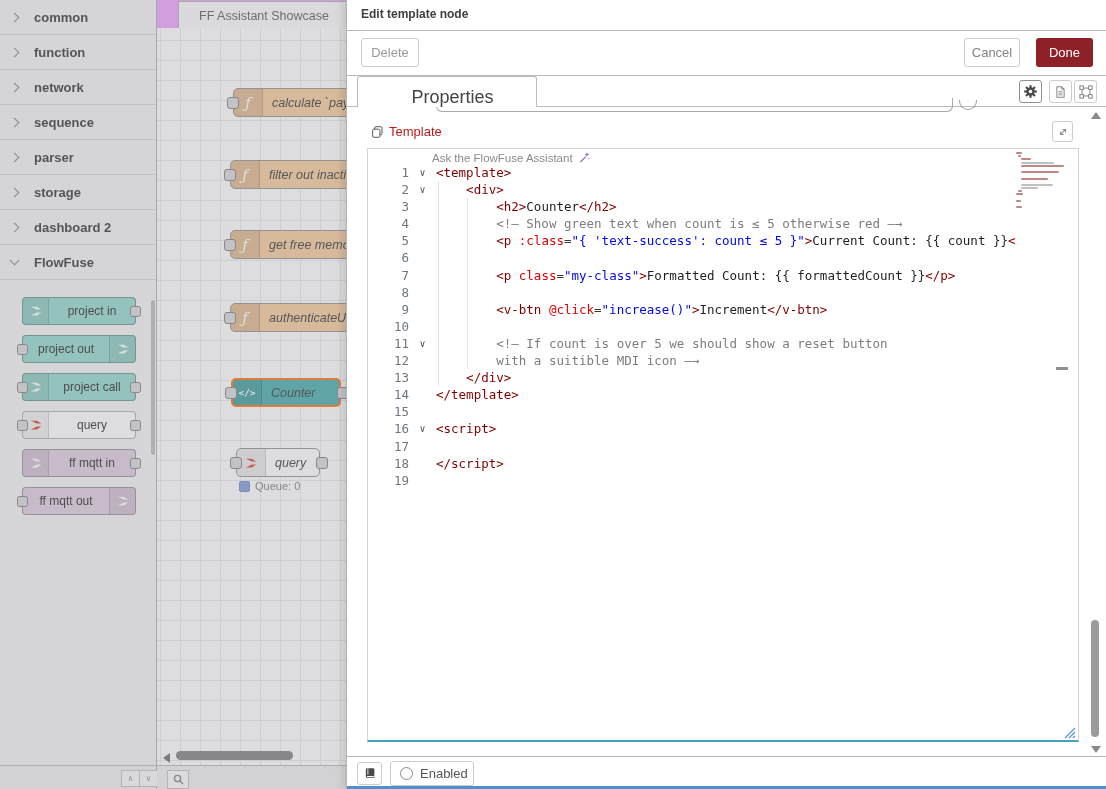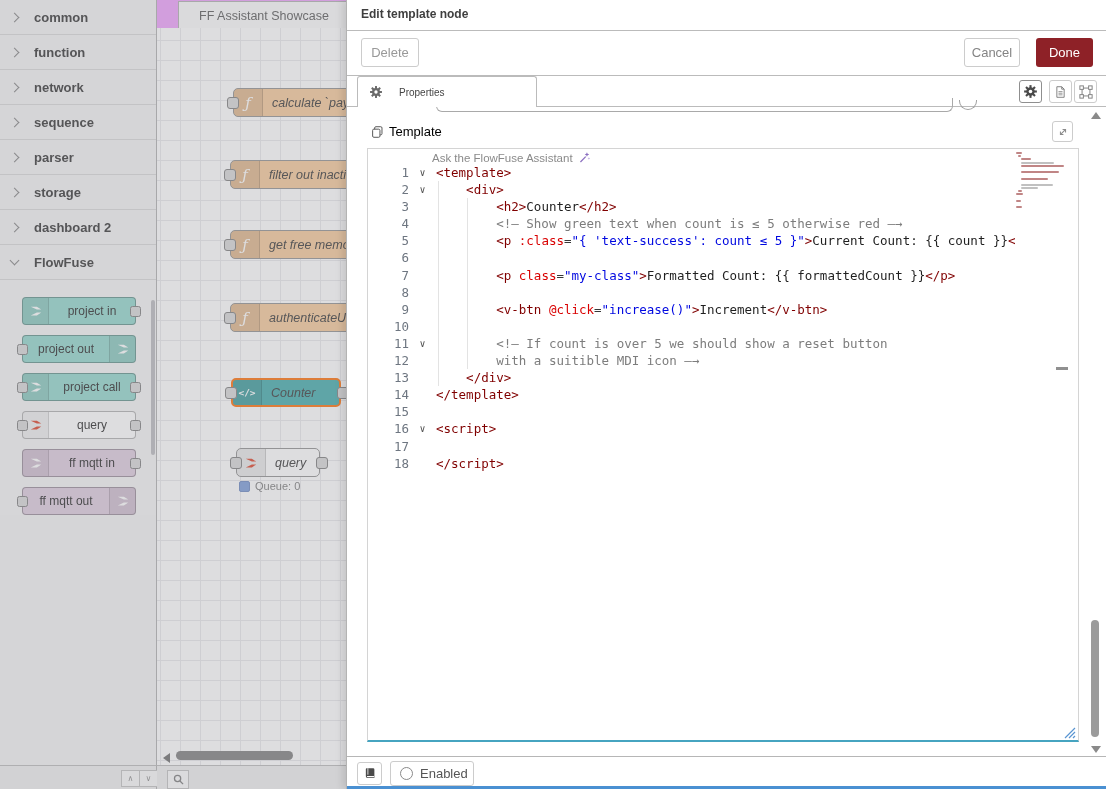--- a/index.html
+++ b/index.html
@@ -58,33 +58,33 @@
   #tray-title{position:absolute;left:14px;top:7px;font-size:12px;font-weight:bold;color:#3f3f3f;}
   #btnrow{position:absolute;left:0;top:30px;right:0;height:45px;border-bottom:1px solid #bbb;text-align:right;}
   .btn{position:absolute;top:8px;height:29px;border:1px solid #ccc;border-radius:3px;background:#fff;
        font-size:13px;display:flex;align-items:center;justify-content:center;box-sizing:border-box;cursor:pointer;}
   #btn-delete{left:14px;width:58px;color:#999;}
   #btn-cancel{left:617px;width:56px;color:#848484;}
   #btn-done{left:689px;width:57px;color:#fff;border:none;}
   #tabsrow{position:absolute;left:0;top:75px;right:0;height:32px;}
   #tabsrow .rule{position:absolute;left:0;right:0;bottom:0;height:1px;background:#bbb;}
   #proptab{position:absolute;left:10px;top:1px;width:180px;height:31px;background:#fff;border:1px solid #bbb;border-bottom:none;
-           border-radius:3px 3px 0 0;display:flex;align-items:center;gap:16px;padding-left:11px;font-size:10px;color:#444;z-index:2;box-sizing:border-box;}
+           border-radius:3px 3px 0 0;display:flex;align-items:center;gap:10px;padding-left:11px;font-size:18px;color:#444;z-index:2;box-sizing:border-box;flex-direction:column;}
   .icobtn{position:absolute;top:5px;width:23px;height:23px;border:1px solid #ccc;border-radius:3px;background:#fff;
           display:flex;align-items:center;justify-content:center;box-sizing:border-box;}
   .icobtn.active{border-color:#8f8f8f;}
   
   #partial-input{position:absolute;left:89px;top:98px;width:515px;height:13px;border:1px solid #a9a9a9;border-top:none;
                  border-radius:0 0 6px 6px;}
   #partial-circle{position:absolute;left:612px;top:100px;width:16px;height:9px;border:1px solid #a0a0a0;border-top:none;
                   border-radius:0 0 9px 9px;}
   .tri-up{position:absolute;width:0;height:0;border:5px solid transparent;border-bottom:7px solid #8a8a8a;border-top:none;}
   .tri-dn{position:absolute;width:0;height:0;border:5px solid transparent;border-top:7px solid #8a8a8a;border-bottom:none;}
   #tmpl-row{position:absolute;left:0;top:120px;right:0;height:26px;}
-  #tmpl-label{position:absolute;left:42px;top:4px;font-size:13px;color:#000000;}
+  #tmpl-label{position:absolute;left:42px;top:4px;font-size:13px;color:#b91c1c;}
   #expandbtn{position:absolute;left:705px;top:1px;width:21px;height:21px;border:1px solid #ccc;border-radius:3px;
              background:#fff;display:flex;align-items:center;justify-content:center;box-sizing:border-box;}
   
   #editor{position:absolute;left:20px;top:148px;width:712px;height:594px;background:#fff;border:1px solid #d4d4d4;
           border-bottom:2px solid #46a4c0;box-sizing:border-box;overflow:hidden;}
   #hint{position:absolute;left:64px;top:2px;font-size:11.5px;color:#8a8a8a;display:flex;align-items:center;gap:5px;}
   #lines{position:absolute;left:0;top:15px;right:0;}
   .cl{display:flex;height:17.1px;line-height:17.1px;font-family:"DejaVu Sans Mono",monospace;font-size:12.5px;}
   .gnum{width:41px;text-align:right;color:#6e7681;flex:none;}
   .gfold{width:27px;text-align:center;color:#555;font-size:10px;flex:none;}
@@ -451,20 +451,25 @@
           <div class="cl">
             <div class="gnum">17</div>
             <div class="gfold"></div>
             <div class="ctext"></div>
           </div>
           <div class="cl">
             <div class="gnum">18</div>
             <div class="gfold"></div>
             <div class="ctext"><span class="tk-tag">&lt;/script&gt;</span></div>
           </div>
+          <div class="cl">
+            <div class="gnum">19</div>
+            <div class="gfold"></div>
+            <div class="ctext"></div>
+          </div>
         </div>
       <div id="minimap">
           <div style="height: 2px; margin-bottom: 1.2px; margin-left: 0px; width: 6.2px; background: rgb(192, 133, 133);"></div>
           <div style="height: 2px; margin-bottom: 1.2px; margin-left: 2.4px; width: 3.1px; background: rgb(192, 133, 133);"></div>
           <div style="height: 2px; margin-bottom: 1.2px; margin-left: 4.8px; width: 9.92px; background: rgb(192, 133, 133);"></div>
           <div style="height: 2px; margin-bottom: 1.2px; margin-left: 4.8px; width: 33.48px; background: rgb(192, 192, 192);"></div>
           <div style="height: 2px; margin-bottom: 1.2px; margin-left: 4.8px; width: 42.78px; background: rgb(192, 133, 133);"></div>
           <div style="height: 2px; margin-bottom: 1.2px; margin-left: 0px; width: 0px; background: transparent;"></div>
           <div style="height: 2px; margin-bottom: 1.2px; margin-left: 4.8px; width: 37.82px; background: rgb(192, 133, 133);"></div>
           <div style="height: 2px; margin-bottom: 1.2px; margin-left: 0px; width: 0px; background: transparent;"></div>

